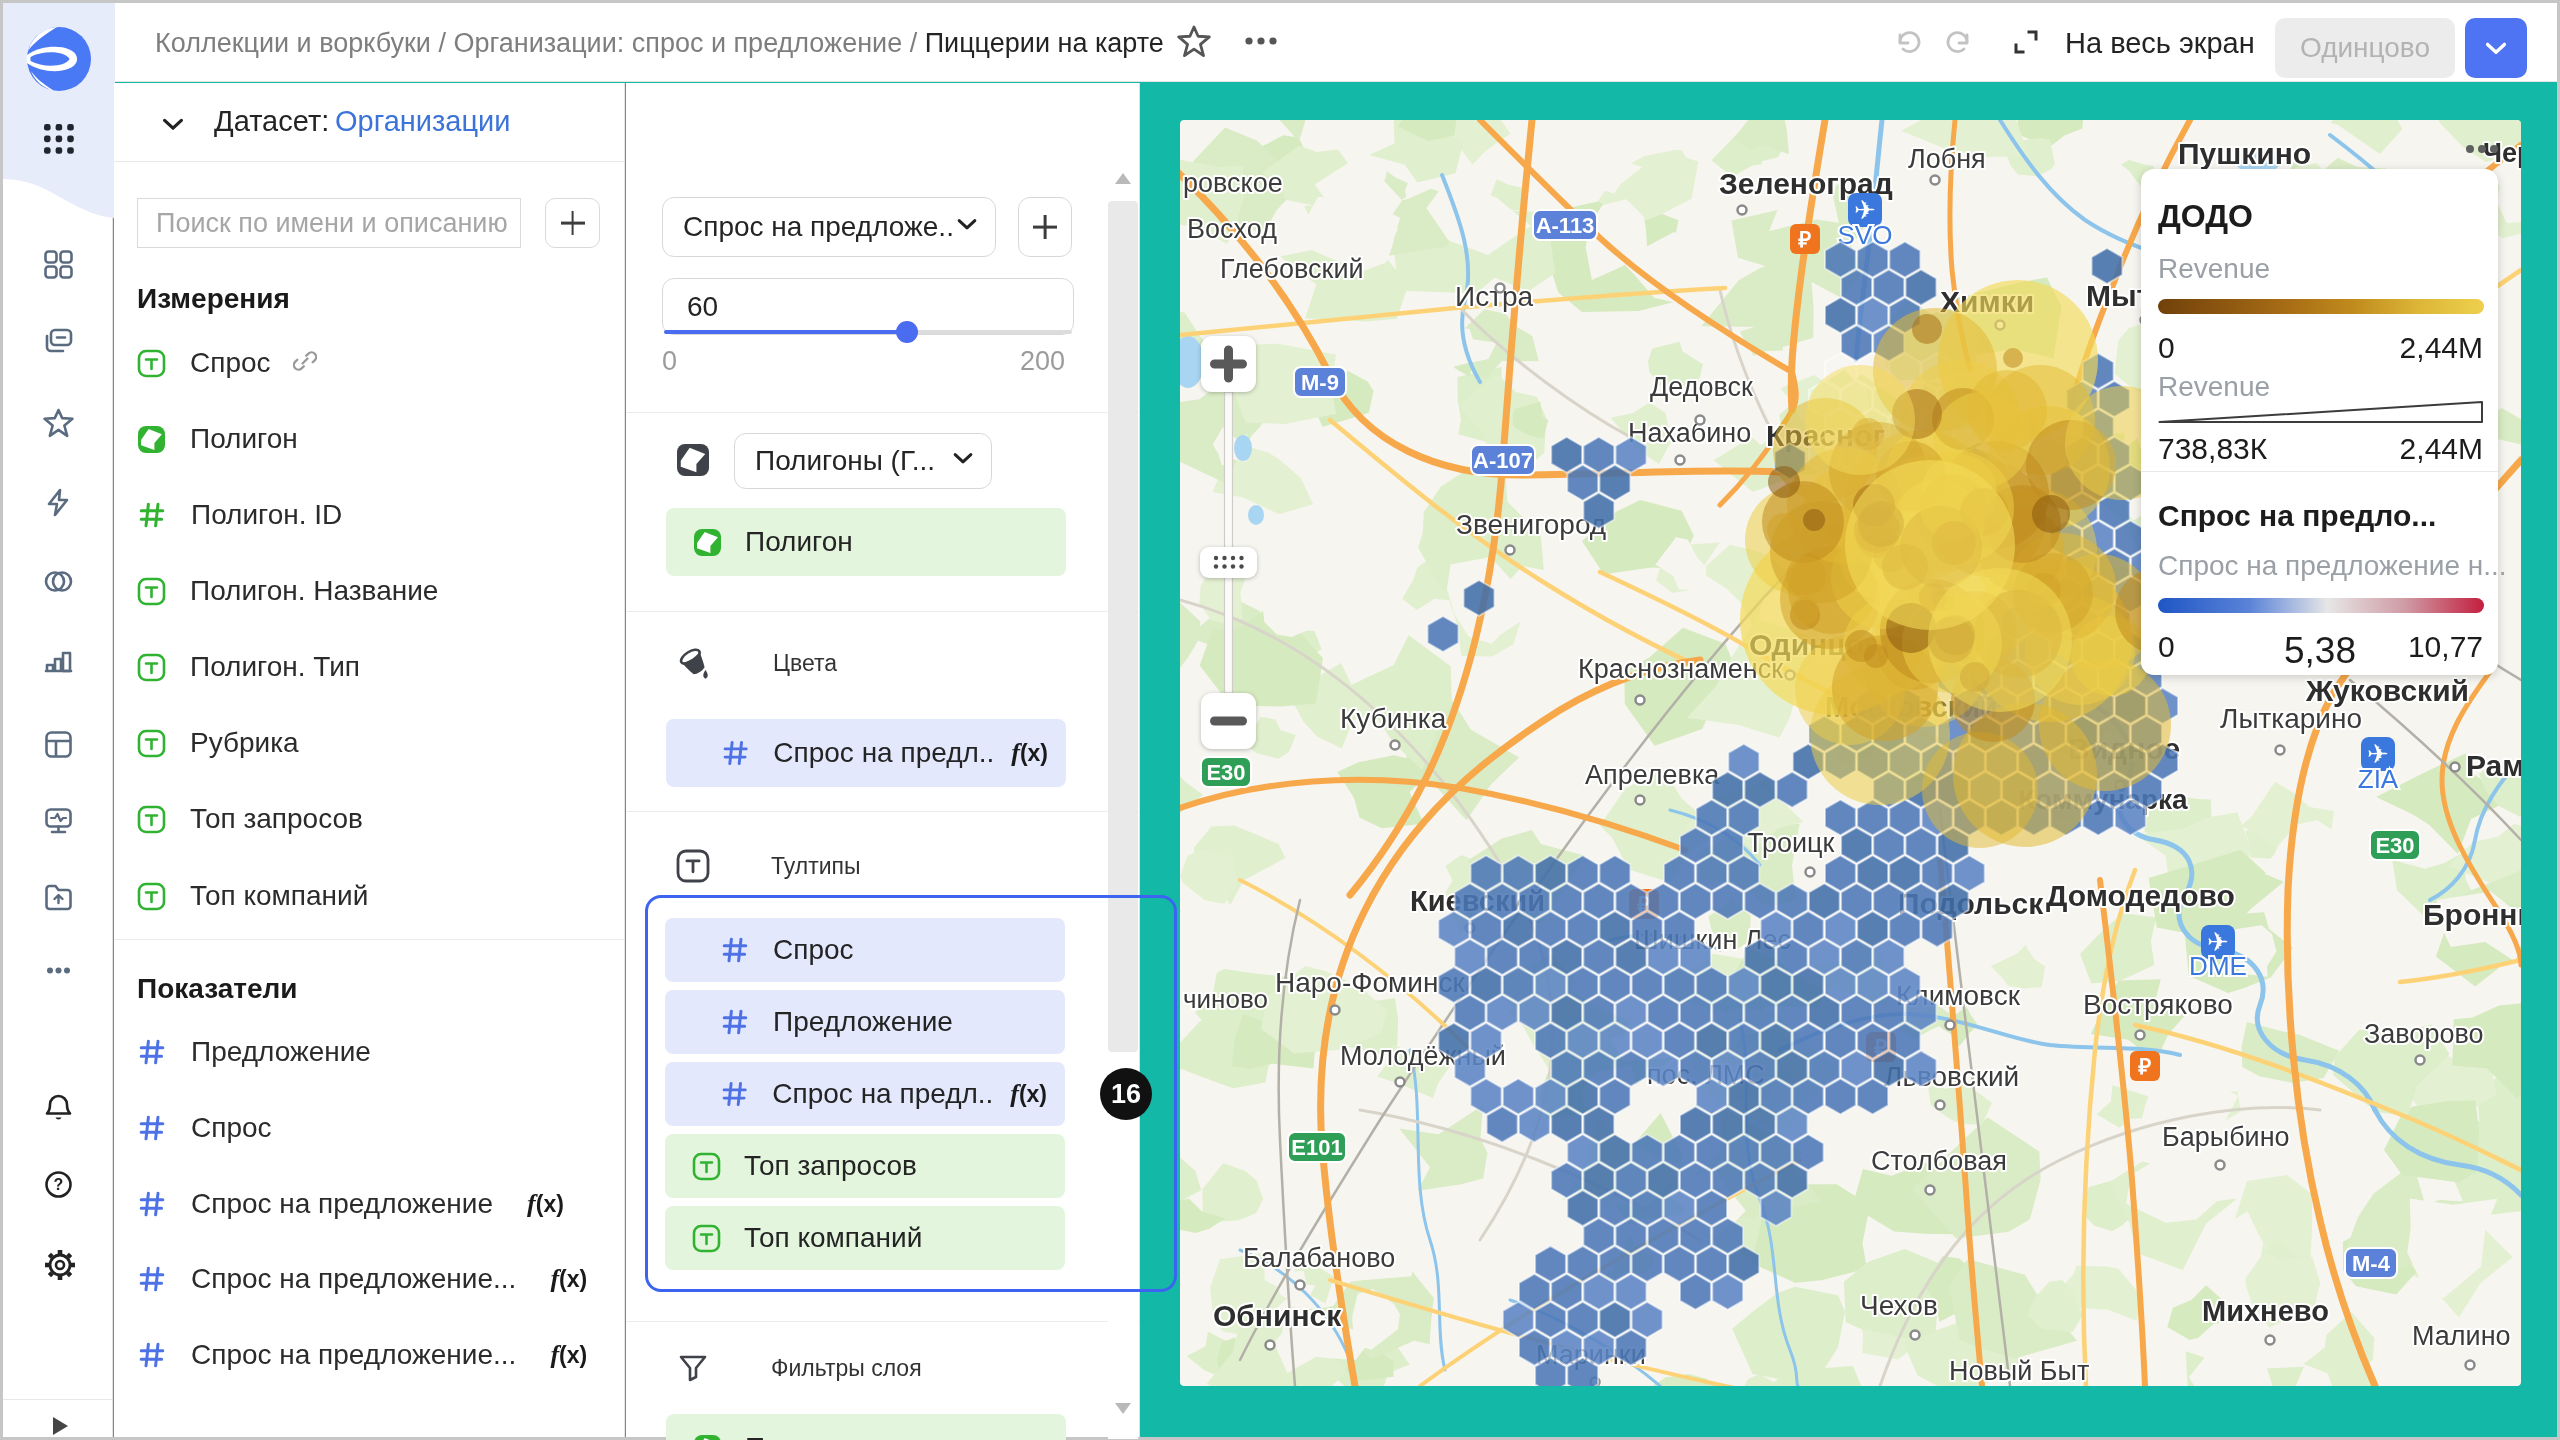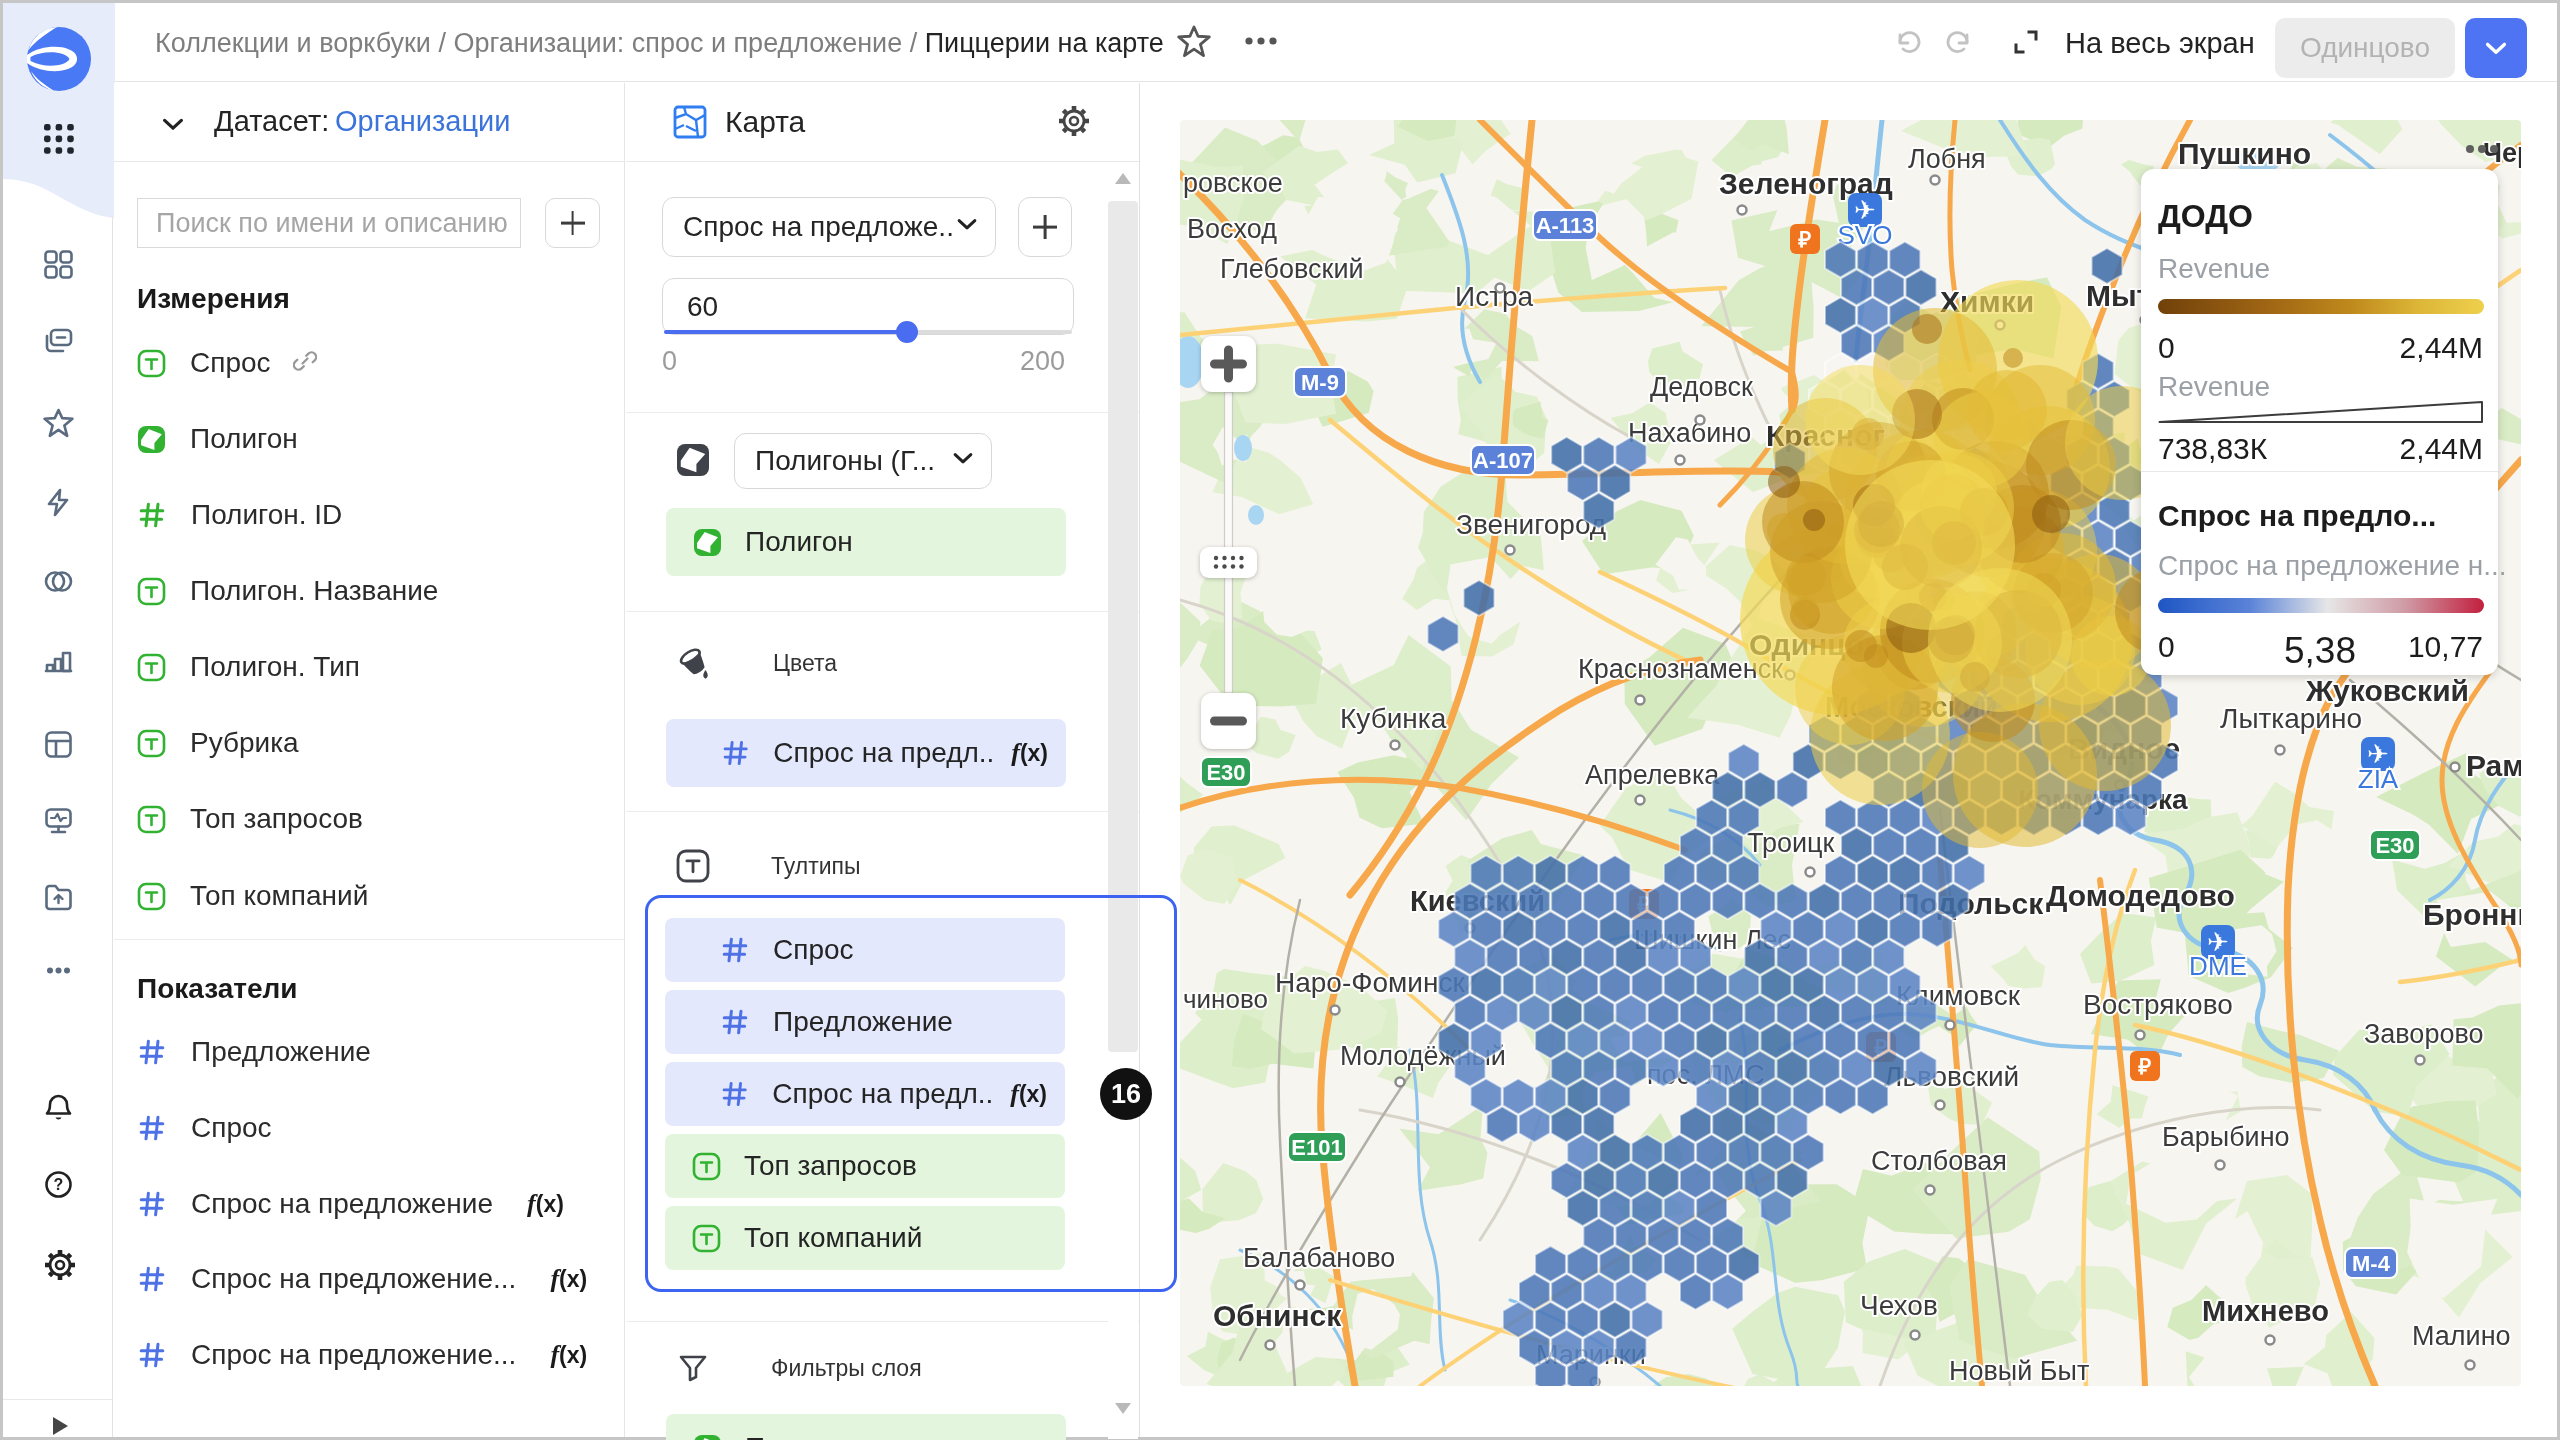--- a/index.html
+++ b/index.html
@@ -1,17 +1,17 @@
 <!DOCTYPE html>
 <html><head><meta charset="utf-8">
 <style>
 * { margin:0; padding:0; box-sizing:border-box; }
 html,body { width:2560px; height:1440px; overflow:hidden; }
 body { font-family:"Liberation Sans", sans-serif; background:#c6c6c6; }
-.app { position:absolute; left:3px; top:3px; width:2554px; height:1434px; background:#ffffff; }
+.app { position:absolute; left:3px; top:3px; width:2554px; height:1434px; background:#14b8a6; }
 .topbar { position:absolute; left:0; top:0; width:100%; height:79px; background:#fff; border-bottom:1px solid #e4e4e4; }
 .crumbs { position:absolute; left:152px; top:25px; font-size:27px; color:#7e7e7e; white-space:nowrap; }
 .crumbs .cur { color:#242424; }
 .tb-ic { position:absolute; top:22px; }
 .btn-saved { position:absolute; left:2272px; top:15px; width:180px; height:60px; background:#ececec; border-radius:10px; color:#b3b3b3; font-size:28px; text-align:center; line-height:60px; }
 .btn-blue { position:absolute; left:2462px; top:15px; width:62px; height:60px; background:#4e74f3; border-radius:10px; display:flex; align-items:center; justify-content:center; }
 .sidebar { position:absolute; left:0; top:0; width:110px; height:1434px; background:#fff; border-right:1px solid #e2e2e2; }
 .sideblob { position:absolute; left:0; top:0; width:112px; height:230px; }
 .logo { position:absolute; left:23px; top:23px; }
 .appdots { position:absolute; left:39px; top:119px; width:36px; height:36px; }
@@ -299,39 +299,20 @@
 <div class="frow" style="top:1252px">
         <svg width="30" height="30" viewBox="0 0 30 30">
           <path d="M11.4,4.2 L9.0,25.8 M21.0,4.2 L18.6,25.8 M4.2,10.799999999999999 H25.8 M4.2,19.2 H24.599999999999998" stroke="#4e71e6" stroke-width="3" stroke-linecap="round" fill="none"></path>
         </svg>
         <span class="flabel">Спрос на предложение...</span>
         <span class="fx"><i>f</i><span>(x)</span></span>
       </div>
   </div>
 
   <div class="panel2">
-    <div class="p2head">
-      <div class="mic"><svg width="36" height="36" viewBox="0 0 36 36">
-            <rect x="3" y="3" width="30" height="30" rx="3" fill="none" stroke="#2f7df0" stroke-width="2.8"></rect>
-            <path d="M3,14 L14,10 L24,16 L33,11 M14,10 L12,3 M24,16 L26,33 M14,22 L24,27 M3,25 L12,21" fill="none" stroke="#2f7df0" stroke-width="2.4"></path>
-          </svg></div>
-      <div class="mt">Карта</div>
-      <div class="gear"><svg width="36" height="36" viewBox="0 0 36 36">
-            <circle cx="17" cy="17" r="10" fill="none" stroke="#454545" stroke-width="2.8"></circle>
-            <line x1="28.0" y1="17.0" x2="32.0" y2="17.0" stroke="#454545" stroke-width="4.6"></line>
-            <line x1="24.8" y1="24.8" x2="27.6" y2="27.6" stroke="#454545" stroke-width="4.6"></line>
-            <line x1="17.0" y1="28.0" x2="17.0" y2="32.0" stroke="#454545" stroke-width="4.6"></line>
-            <line x1="9.2" y1="24.8" x2="6.4" y2="27.6" stroke="#454545" stroke-width="4.6"></line>
-            <line x1="6.0" y1="17.0" x2="2.0" y2="17.0" stroke="#454545" stroke-width="4.6"></line>
-            <line x1="9.2" y1="9.2" x2="6.4" y2="6.4" stroke="#454545" stroke-width="4.6"></line>
-            <line x1="17.0" y1="6.0" x2="17.0" y2="2.0" stroke="#454545" stroke-width="4.6"></line>
-            <line x1="24.8" y1="9.2" x2="27.6" y2="6.4" stroke="#454545" stroke-width="4.6"></line>
-            <circle cx="17" cy="17" r="4" fill="none" stroke="#454545" stroke-width="2.6"></circle>
-          </svg></div>
-    </div>
     <div class="combo" style="left:36px; top:114px; width:334px; height:60px;">
         <span class="cl">Спрос на предложе...</span>
         <span class="cc"><svg width="28" height="28" viewBox="0 0 28 28">
             <path d="M6.16,10.64 L14.0,17.92 L21.84,10.64" fill="none" stroke="#222" stroke-width="3" stroke-linecap="round" stroke-linejoin="round"></path>
           </svg></span>
       </div>
     <div class="plusbtn" style="left:392px; top:114px; width:54px; height:60px;"></div>
     <div class="numbox">60</div>
     <div class="slider">
         <div class="fill"></div>

